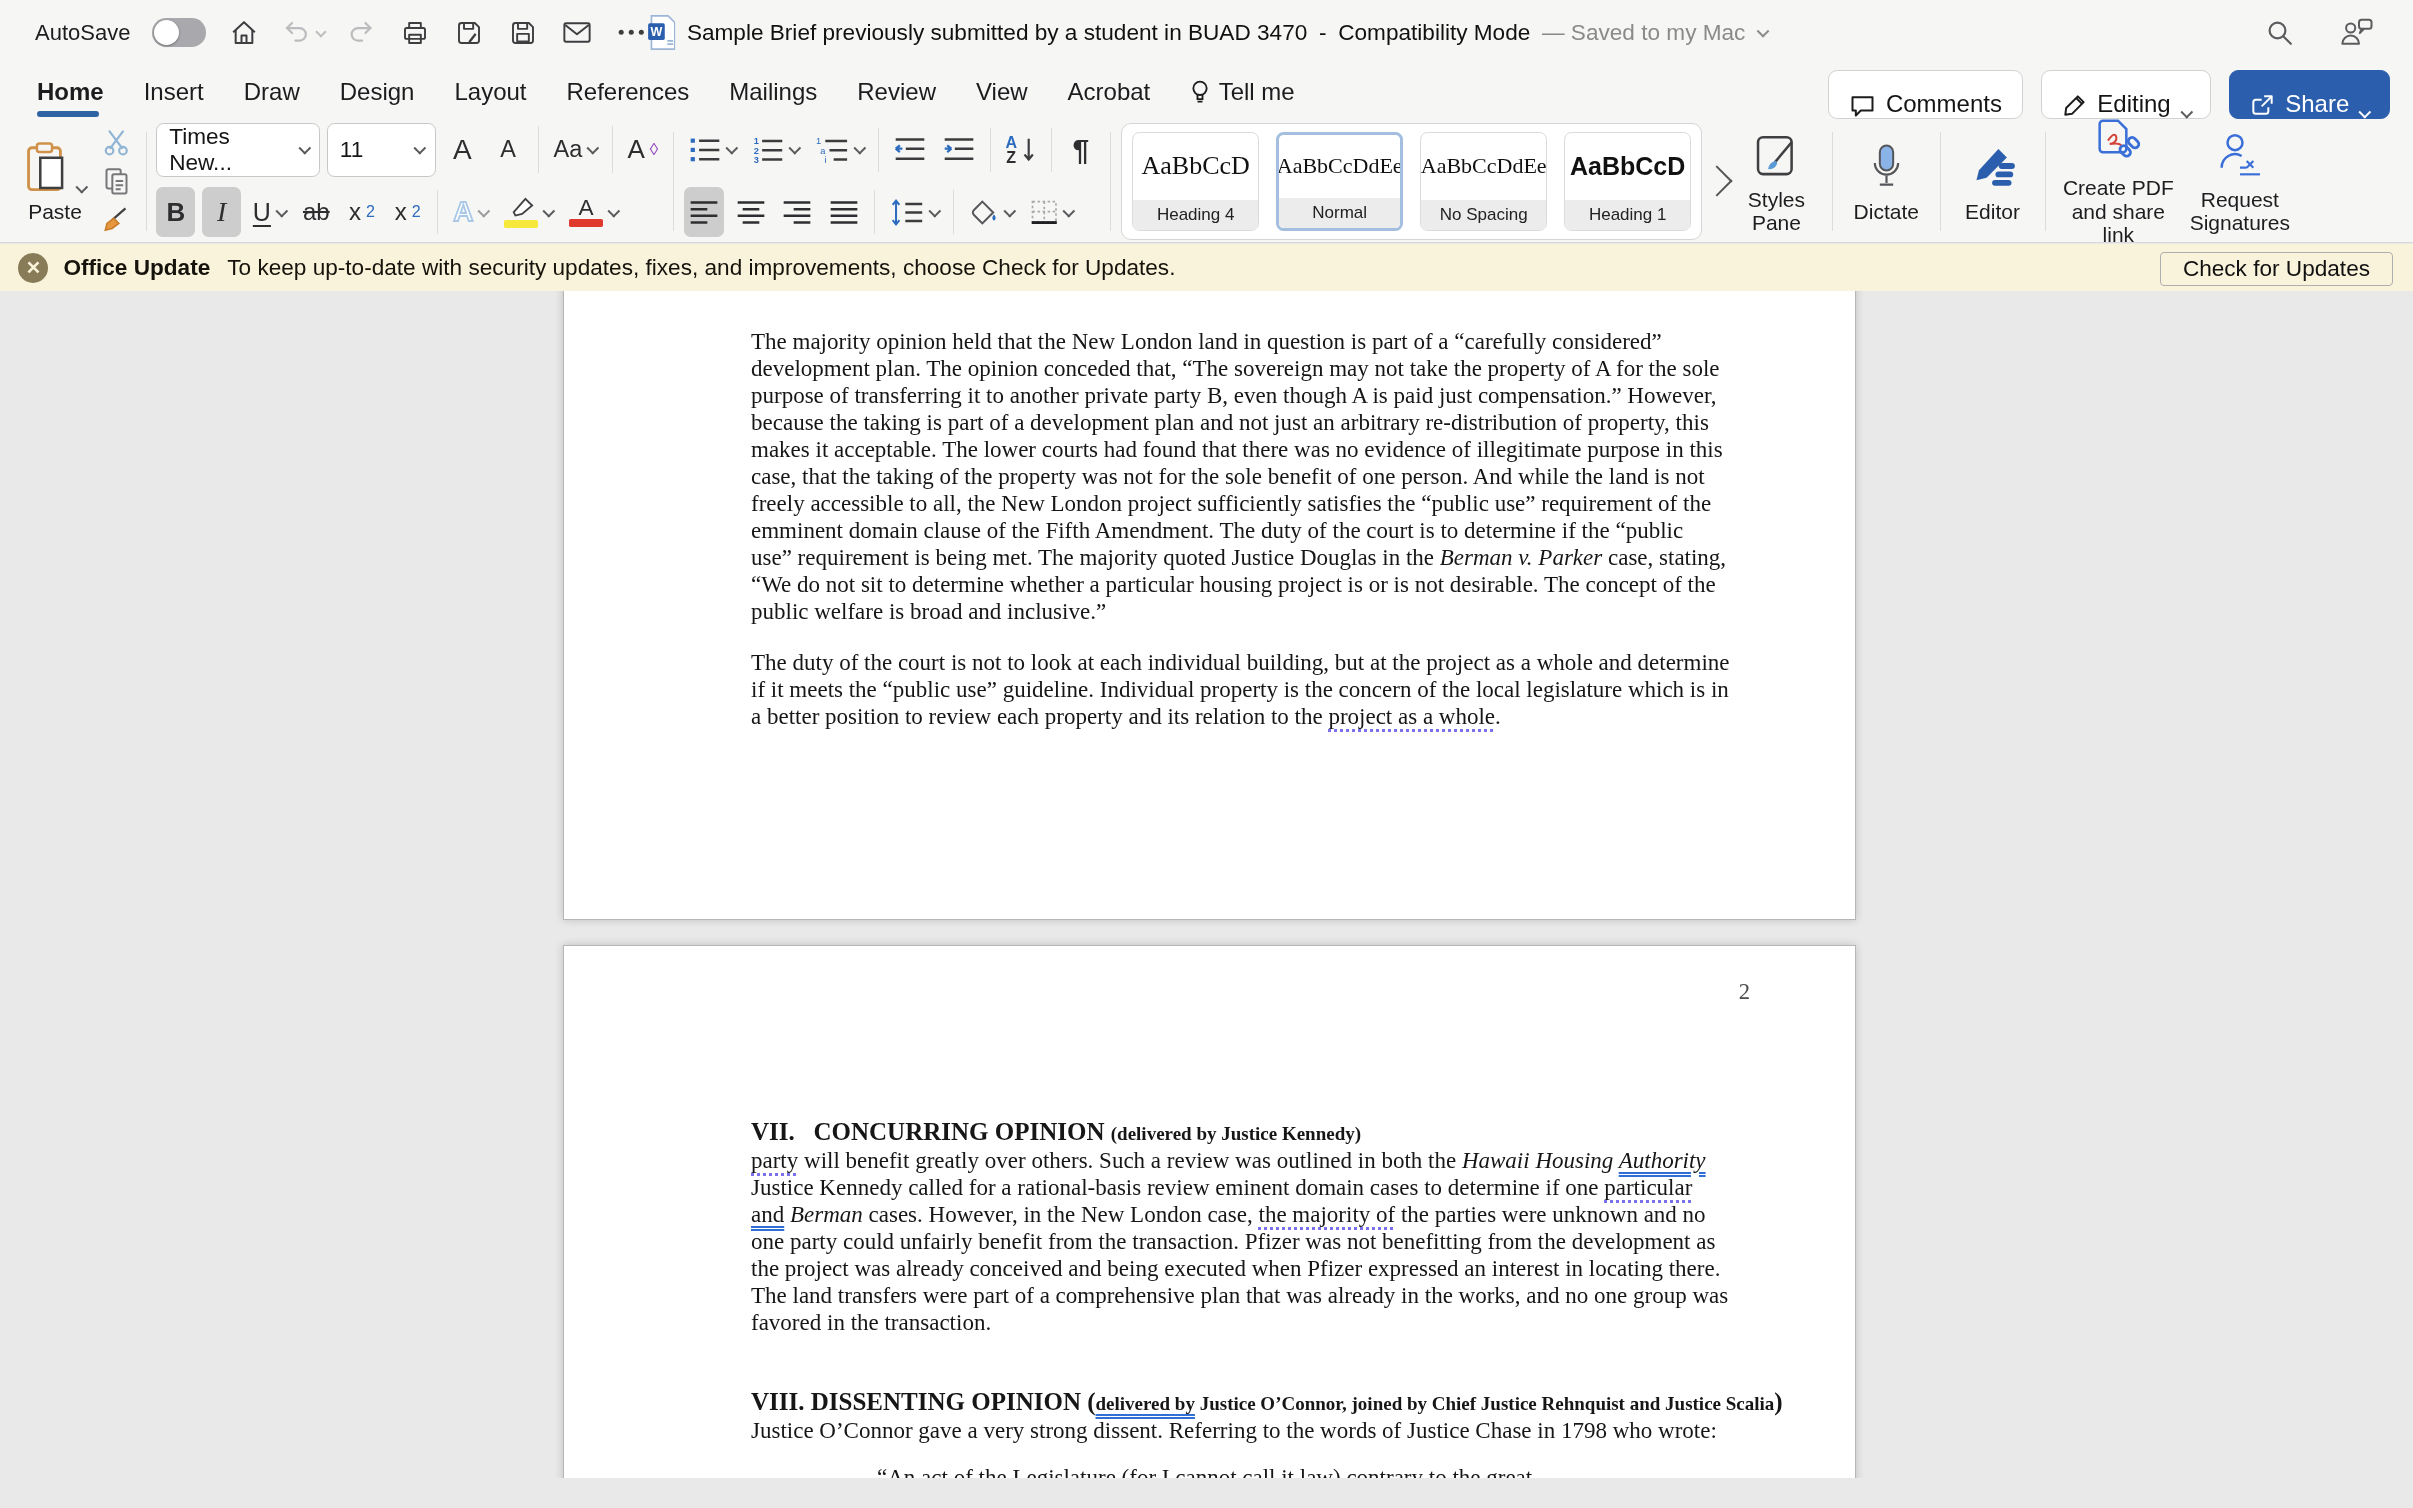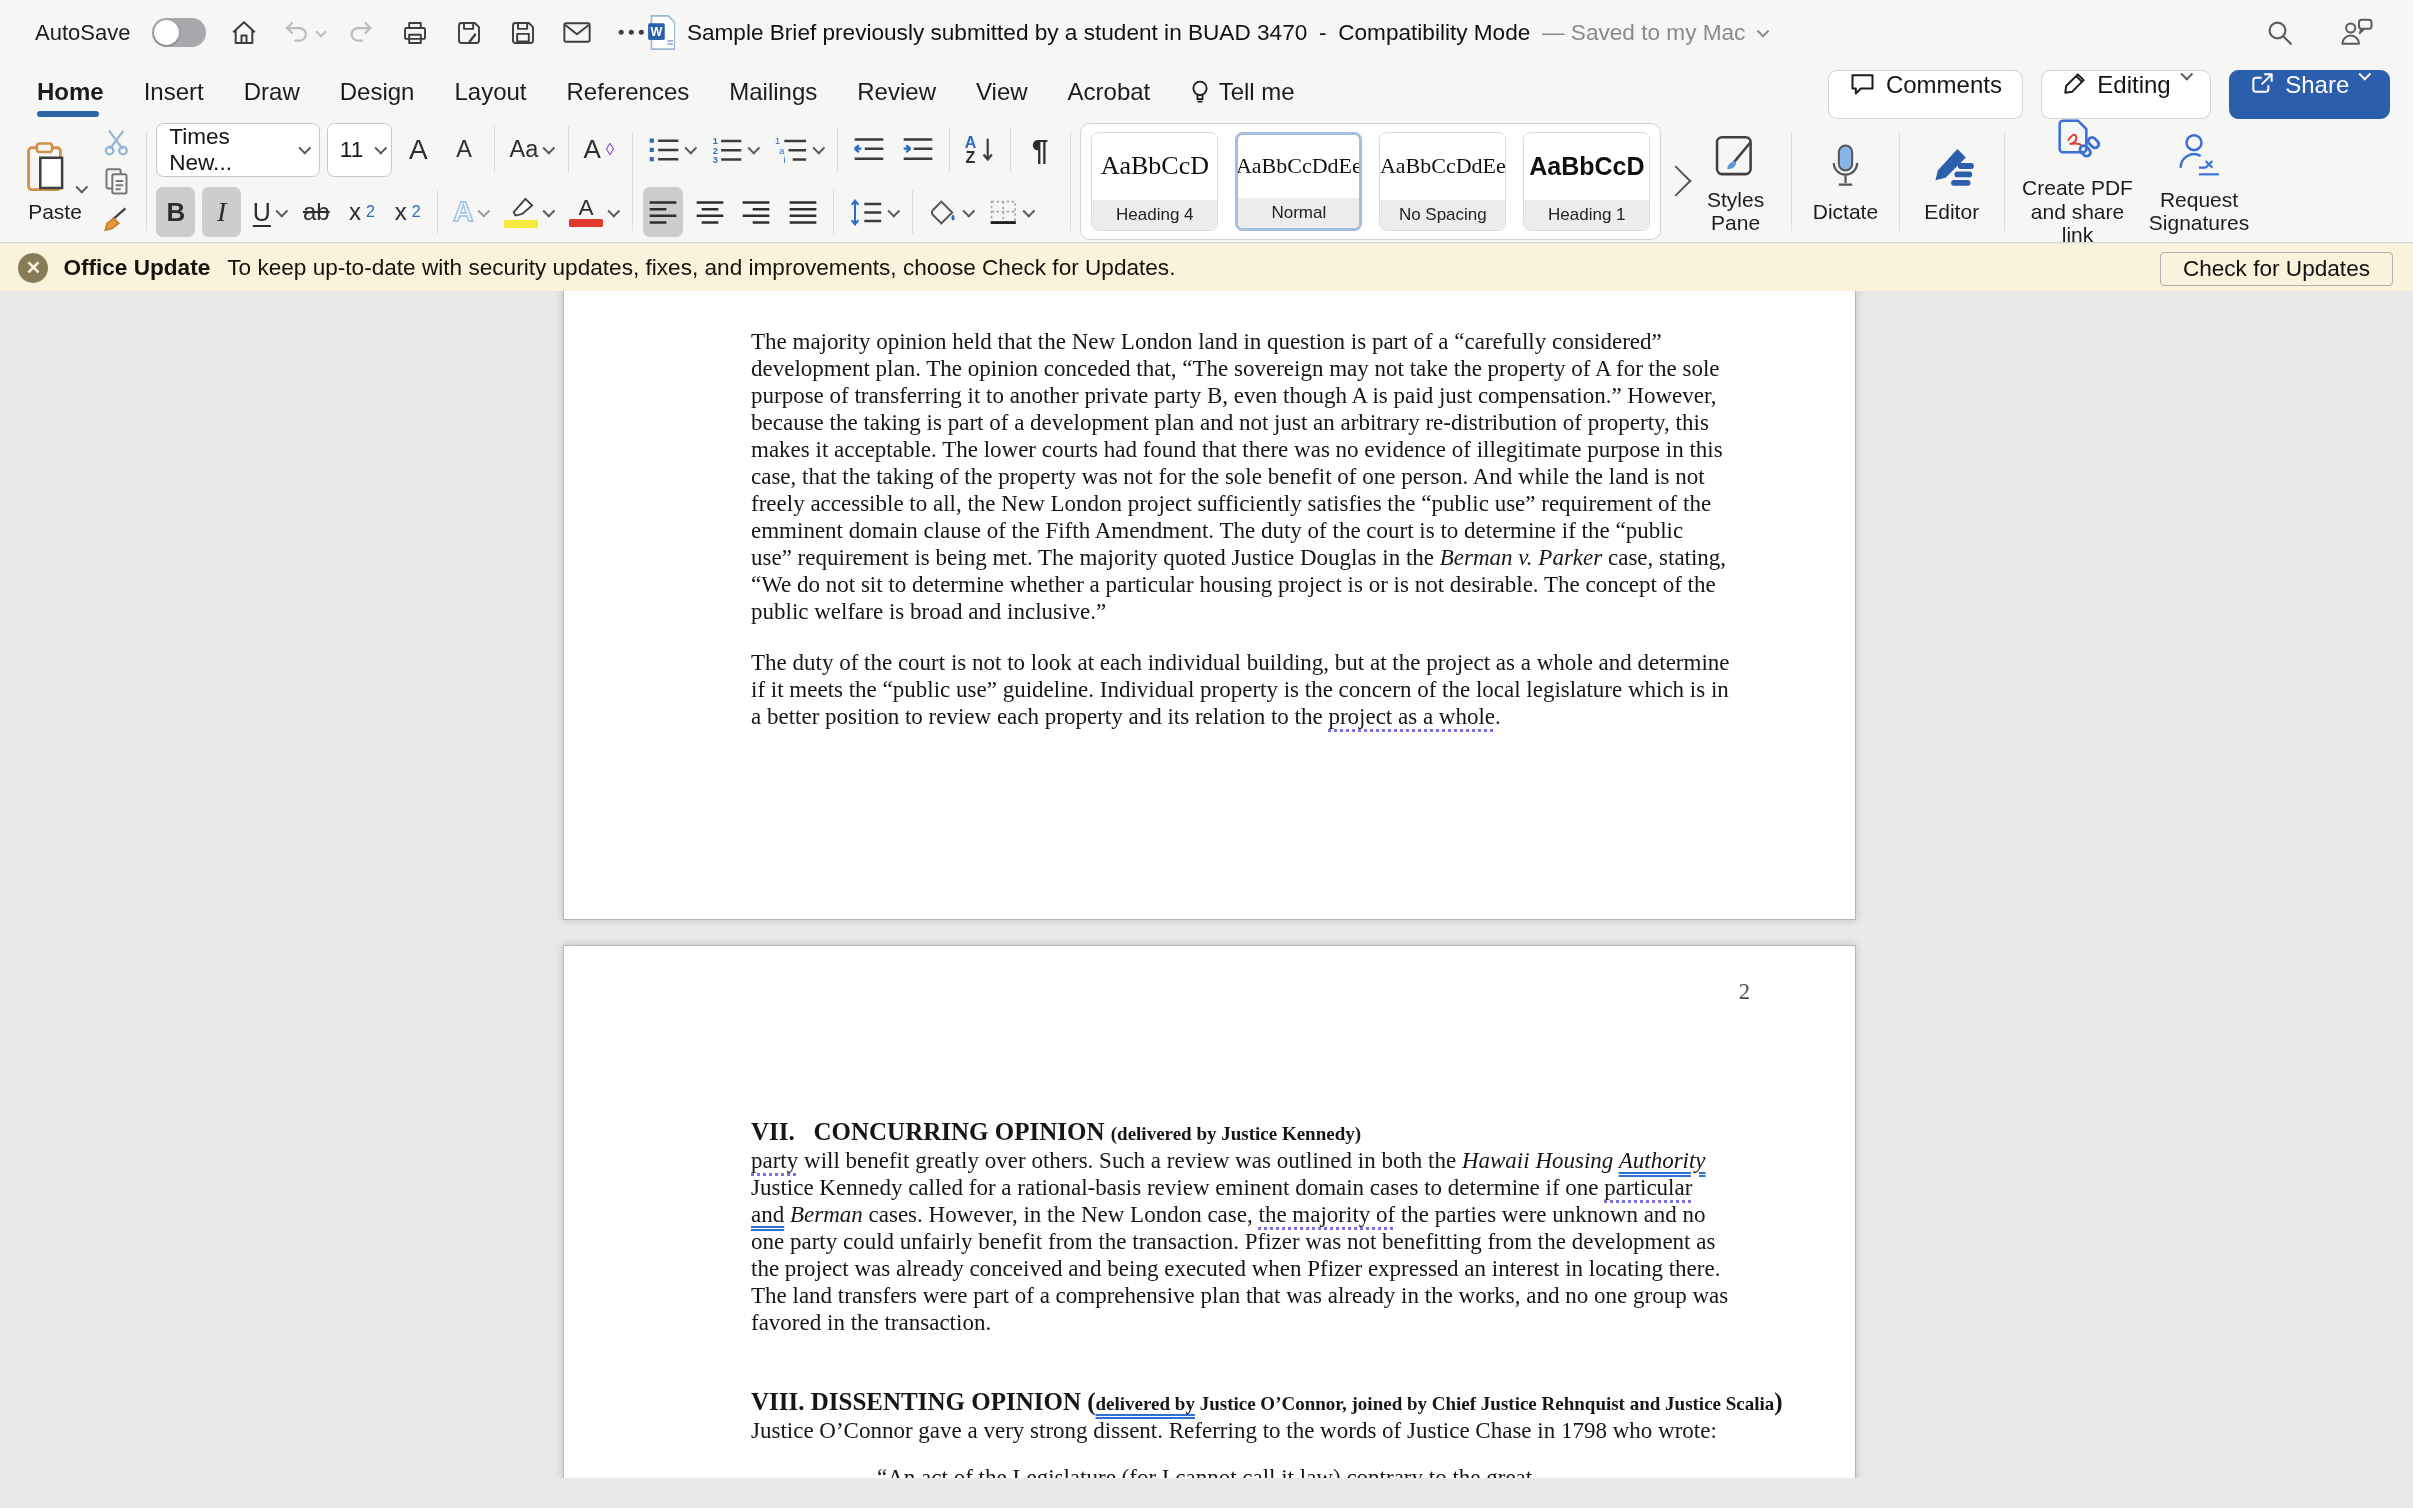--- a/index.html
+++ b/index.html
@@ -21,21 +21,21 @@
   .tb-title .t-dim { font-size:22.6px; color:#8a8a8a; }
   .tb-right { position:absolute; right:39px; top:0; height:65px; display:flex; align-items:center; gap:44px; color:#5c5c5e; }
 
   
   .tabsrow { position:absolute; left:0; top:65px; width:2413px; height:54px; }
   .tabs { display:flex; align-items:center; height:54px; padding-left:37px; gap:40px; }
   .tab { font-size:24px; color:#1c1c1e; position:relative; height:54px; display:flex; align-items:center; gap:8.4px; cursor:default; }
   .tab.active { font-weight:bold; }
   .tab.active::after { content:""; position:absolute; left:0; right:5px; bottom:1.7px; height:6.7px; border-radius:3.4px; background:#2e63a4; }
   .tabs-actions { position:absolute; right:23.5px; top:5px; display:flex; gap:18.4px; align-items:center; }
-  .abtn { height:49px; border-radius:9.2px; background:#fff; border:0.8px solid #d2d2d2; display:flex; align-items:flex-start; gap:10px; padding:0 20px; font-size:24px; color:#141414; }
+  .abtn { height:49px; border-radius:9.2px; background:#fff; border:0.8px solid #d2d2d2; display:flex; align-items:flex-end; gap:10px; padding:0 20px; font-size:24px; color:#141414; }
   .abtn.share { background:#2b5fad; border-color:#2b5fad; color:#fff; }
 
   
   .ribbon { position:absolute; left:0; top:119px; width:2413px; height:124px; display:flex; align-items:center; padding:0 15px; }
   .vd { width:0.8px; height:99px; background:#dcdcdc; margin:0 10px; flex:none; }
   .bigbtn { width:101px; display:flex; flex-direction:column; align-items:center; justify-content:flex-start; gap:6.7px; flex:none; }
   .bigbtn .bicon { height:54px; display:flex; align-items:flex-end; }
   .bigbtn .blabel { font-size:21px; color:#1d1d1f; text-align:center; line-height:23.5px; white-space:pre-line; }
   .chev { width:9.2px; height:9.2px; border-right:2.2px solid #5a5a5c; border-bottom:2.2px solid #5a5a5c; transform:rotate(45deg) translateY(-1.7px); display:inline-block; flex:none; }
   .grp { display:flex; flex-direction:column; gap:8.4px; justify-content:center; }
@@ -315,21 +315,21 @@
     </div>
 
     <div class="vd"></div>
 
     <div class="grp">
       <div class="rrow">
         <div class="inputbox" style="width:164px;">
           <span style="flex:1;overflow:hidden;">Times New...</span>
           <span class="chev"></span>
         </div>
-        <div class="inputbox" style="width:65px;">
+        <div class="inputbox" style="width:109px;">
           <span style="flex:1;">11</span>
           <span class="chev"></span>
         </div>
         <span class="kbtn">
             <span class="g-grow">A</span>
           </span>
         <span class="kbtn">
             <span class="g-shrink" style="font-size:23.5px;">A</span>
           </span>
         <span class="vd" style="height:47px;margin:0 3.4px;"></span>

